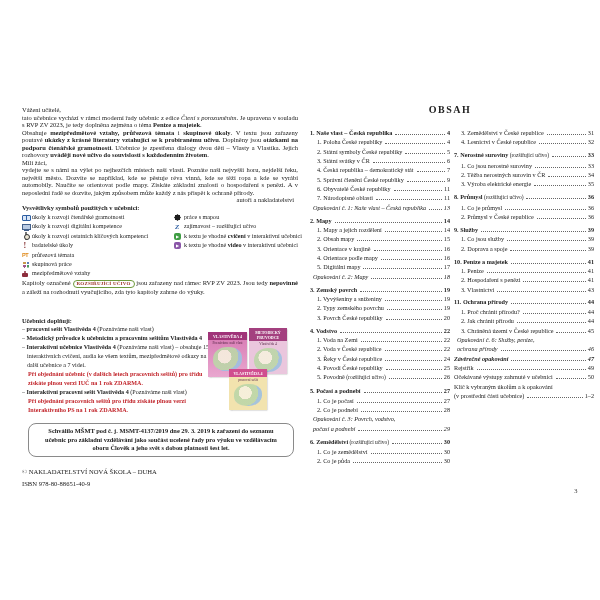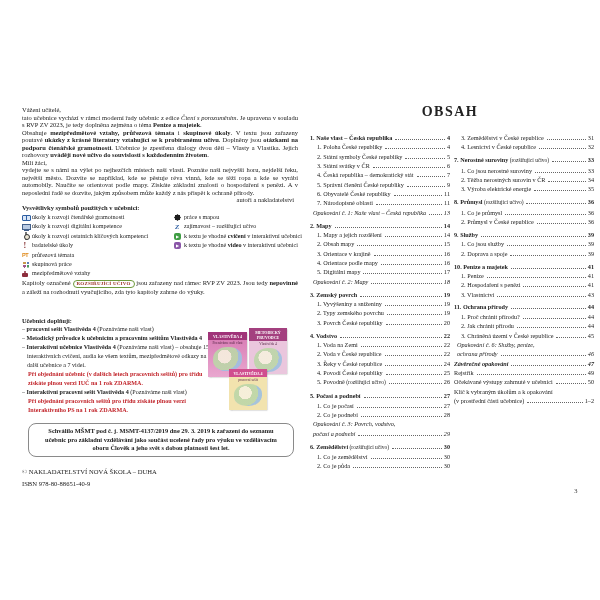--- a/index.html
+++ b/index.html
@@ -71,21 +71,21 @@
   .cv-art{margin:2px auto 0;width:72%;height:52%;border-radius:50% 45% 50% 45%;
     background:radial-gradient(circle at 40% 40%,#f6f0de 0 30%,#bcd6a8 31% 60%,#9ec0e0 61% 100%);opacity:.9;}
 
   .approval{margin-top:8px;margin-left:6px;width:246px;border:1px solid #8a8a8a;border-radius:8px;
     padding:3px 9px;text-align:center;font-weight:bold;font-size:6.4px;line-height:8.6px;}
   .footer{margin-top:11px;text-align:left;font-size:6.6px;line-height:8px;}
   .footer .isbn{margin-top:4px;}
 
   
   .right-page{position:absolute;left:308px;top:102px;width:284px;}
-  .obsah{text-align:center;font-weight:bold;font-size:14px;letter-spacing:1.5px;margin:2px 0 0;}
+  .obsah{text-align:center;font-weight:bold;font-size:10px;letter-spacing:1.5px;margin:2px 0 0;}
   .toc{position:relative;height:375px;margin-top:13px;font-size:6.2px;}
   .toc-col{position:absolute;top:0;width:140px;}
   .toc-col1{left:2px;}
   .toc-col2{left:146px;}
   .toc-row{display:flex;align-items:baseline;line-height:9.35px;}
   .toc-row .lab{white-space:nowrap;flex:0 1 auto;}
   .toc-row.g{margin-top:3.6px;}
   .toc-row.sec{font-weight:bold;}
   .toc-row.sub{padding-left:7px;}
   .toc-row.sub0{padding-left:0;}

